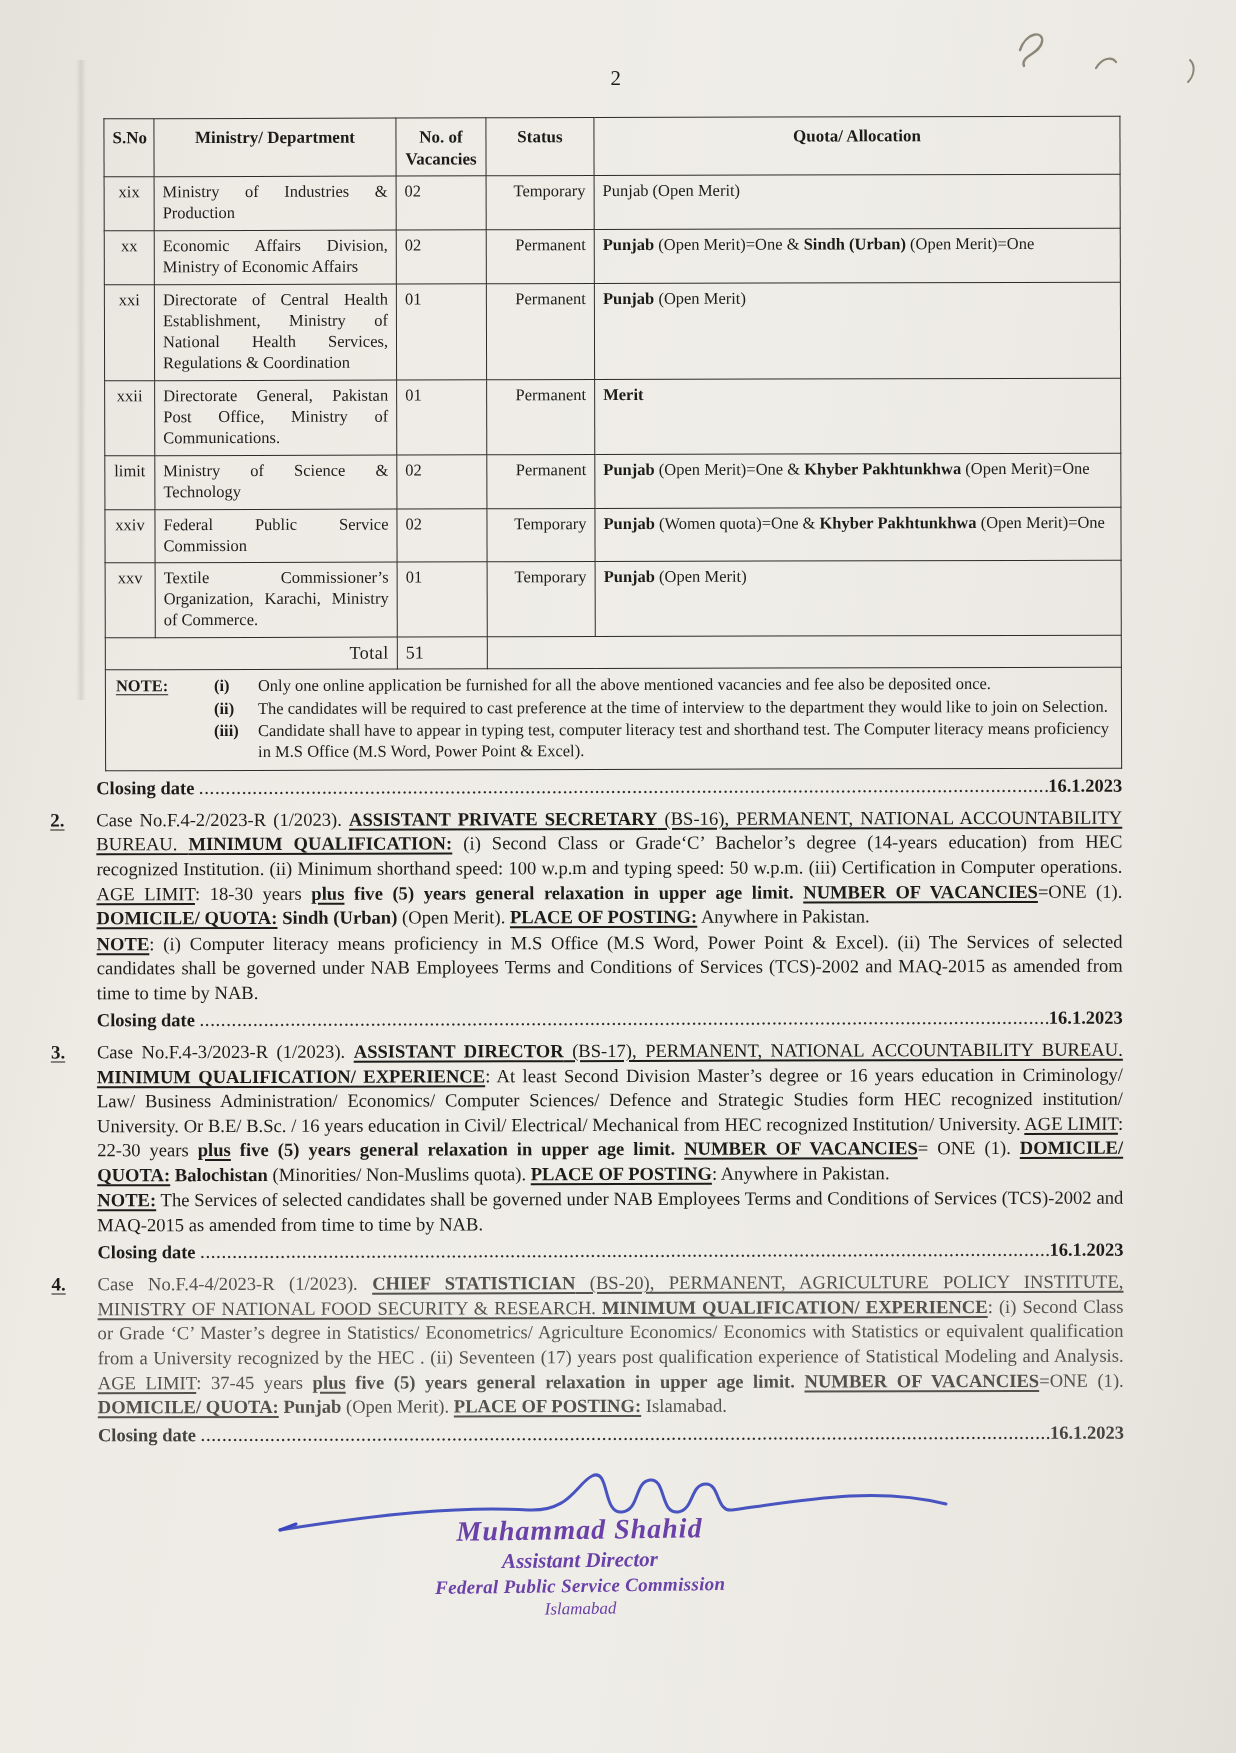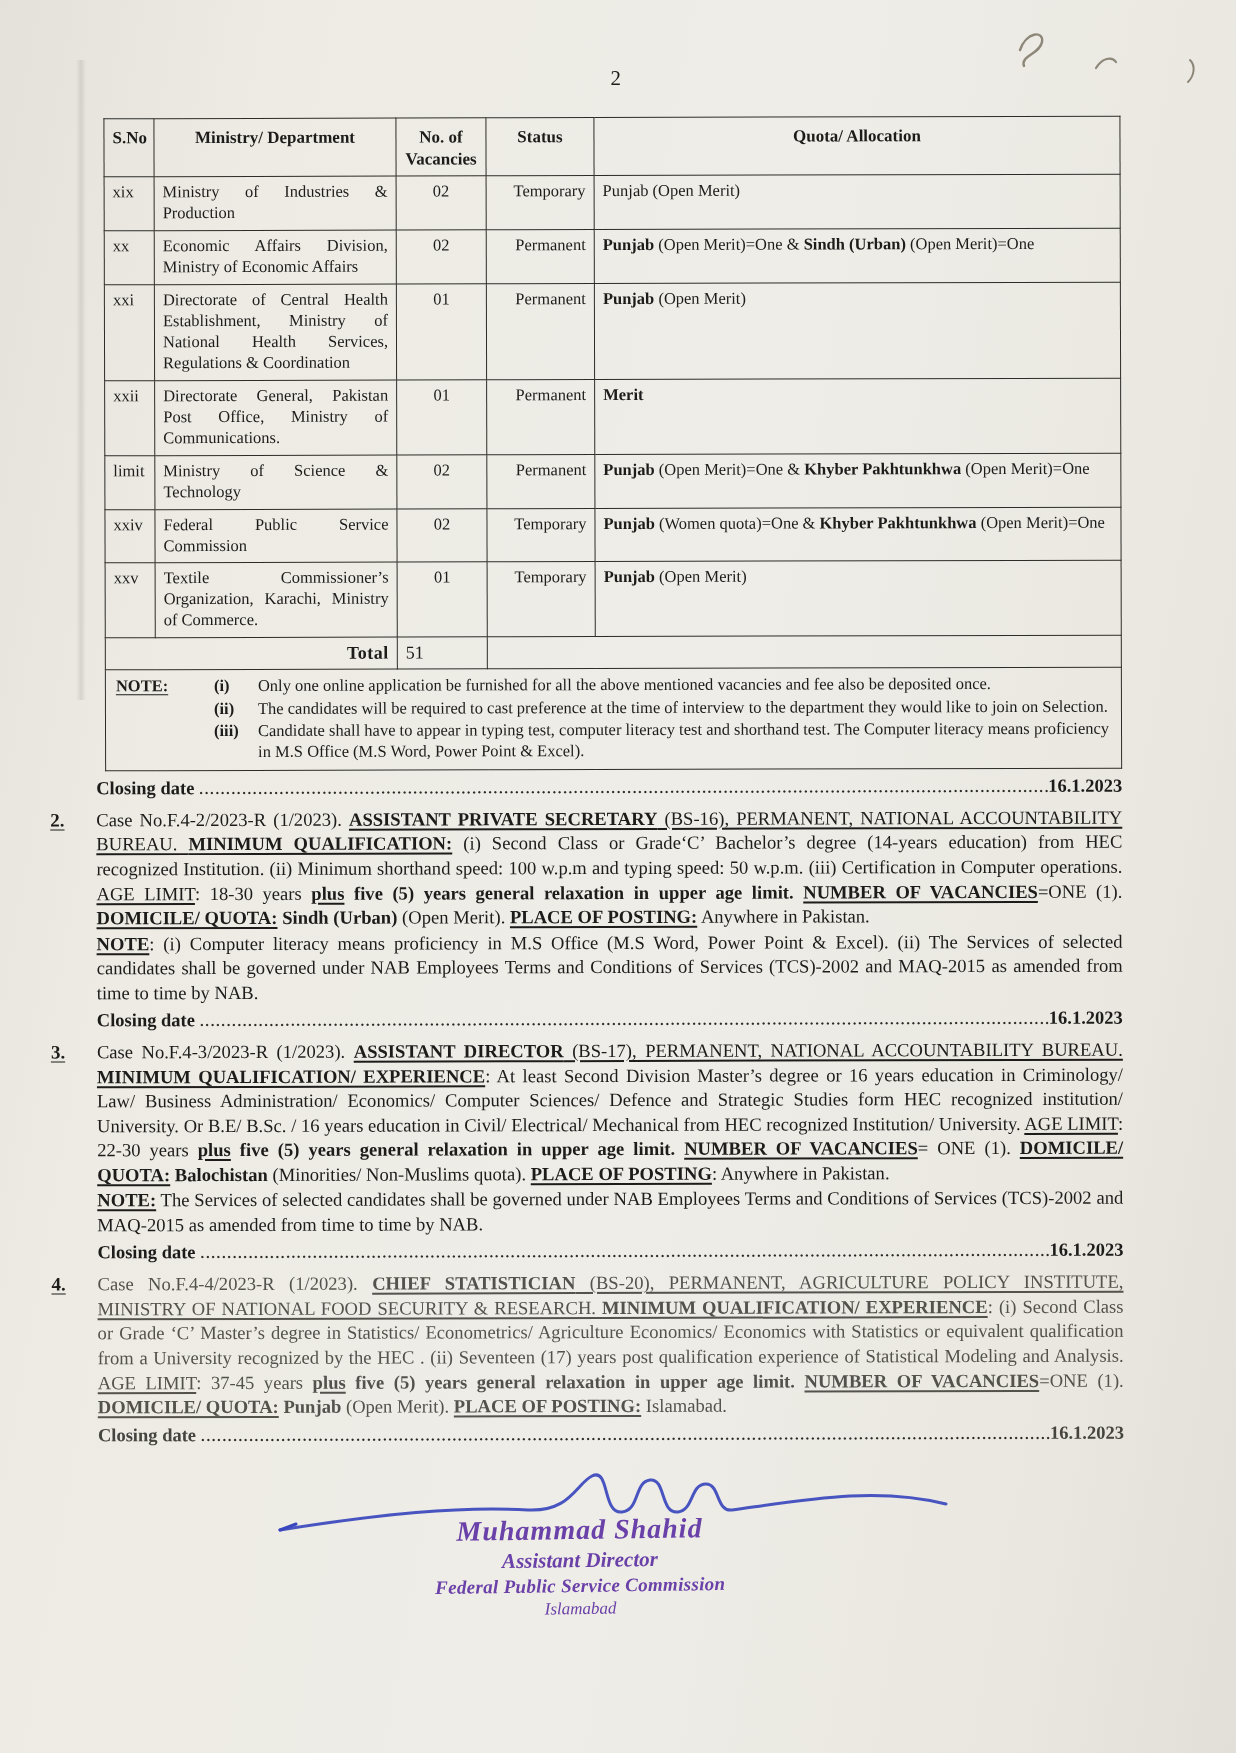--- a/index.html
+++ b/index.html
@@ -26,27 +26,27 @@
   table.vac{
     border-collapse:collapse;table-layout:fixed;
     margin:26px 0 0 105px;width:1016px;
     font-size:16.5px;line-height:1.27;
   }
   table.vac td,table.vac th{
     border:1.6px solid #2e2c28;vertical-align:top;
     padding:5px 8px 6px 8px;
   }
   table.vac th{font-size:17px;font-weight:bold;text-align:center;padding-top:8px;}
-  td.c-sno{}
+  td.c-sno{text-align:center;}
   td.c-min{text-align:justify;padding-right:12px;margin-top:41px;}
-  td.c-vac{text-align:center;}
+  td.c-vac{text-align:left;}
   td.c-sta{text-align:right;padding-left:10px;}
   td.c-quo{text-align:justify;padding-left:10px;}
   tr.totalrow td{font-size:18px;padding-top:4px;padding-bottom:4px;}
-  .total-label{text-align:right;font-weight:bold;padding-right:14px;letter-spacing:.5px;}
+  .total-label{text-align:right;font-weight:normal;padding-right:14px;letter-spacing:.5px;}
   .total-val{text-align:left;font-weight:normal;padding-left:26px;}
   td.tnotes-cell{padding:8px 10px 10px 10px;}
   .tnotes{position:relative;padding-left:100px;font-size:16.5px;line-height:1.3;}
   .notelabel{position:absolute;left:2px;top:0;font-weight:bold;text-decoration:underline;text-underline-offset:3px;}
   .note-row{display:flex;margin-bottom:1px;}
   .note-marker{width:44px;flex:0 0 44px;font-weight:bold;}
   .note-text{flex:1;text-align:justify;padding-right:4px;}
 
   
   .bodyblock{width:1026px;margin-left:96px;position:relative;}

